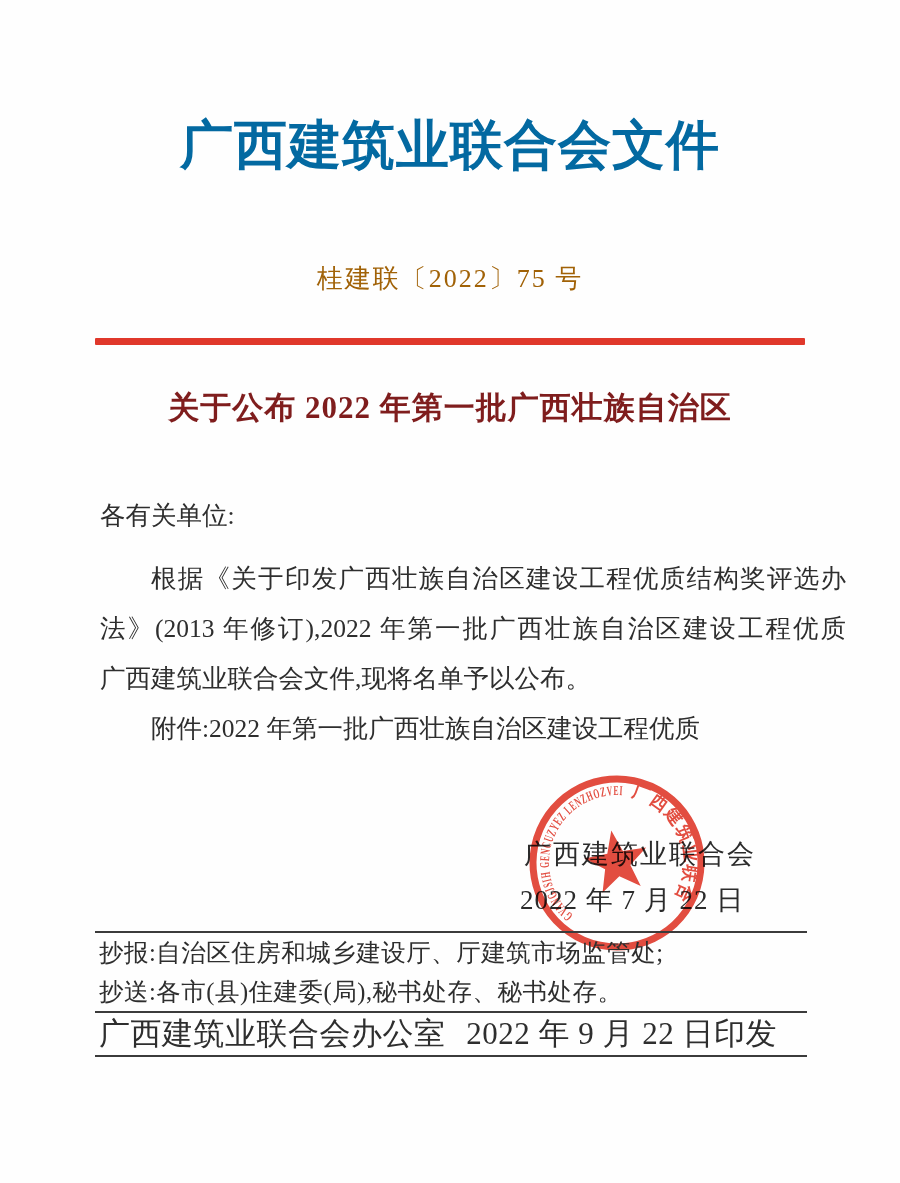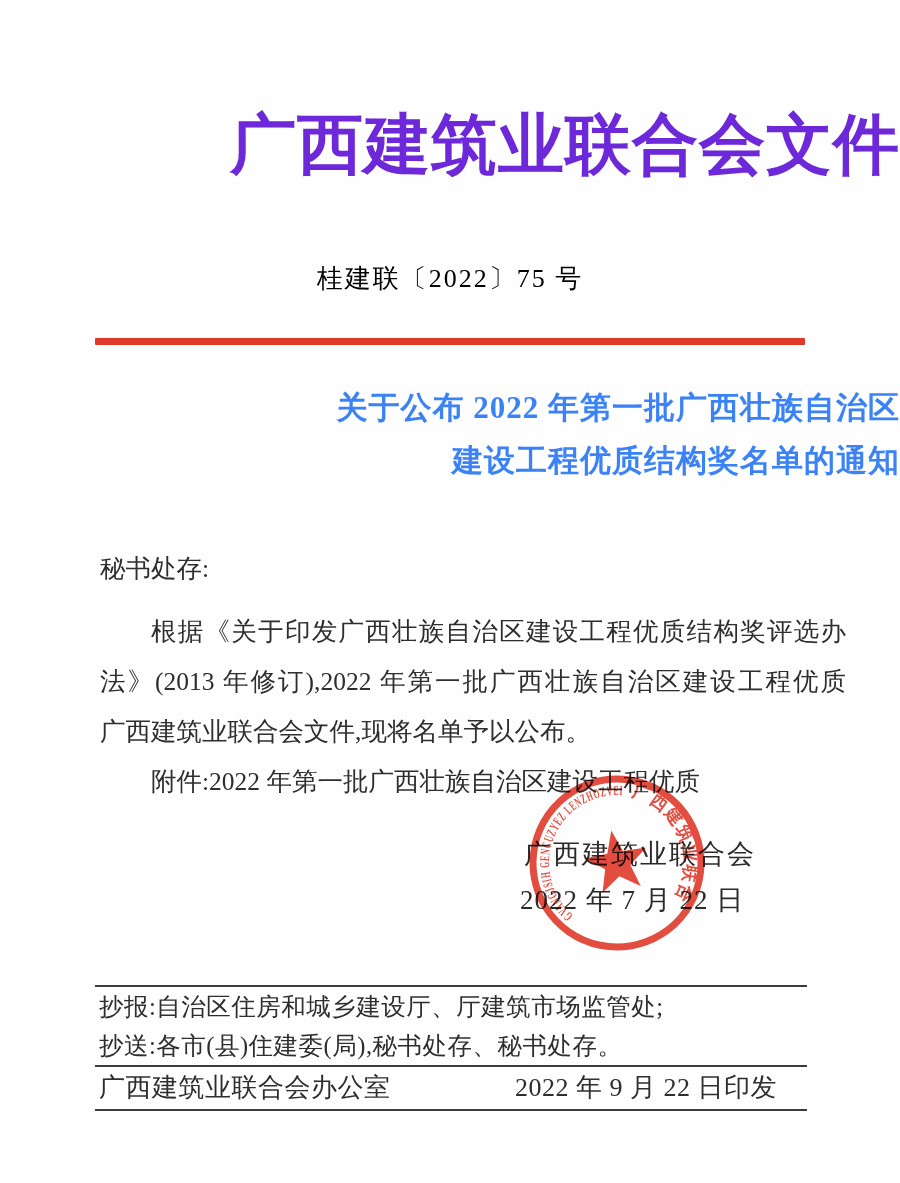--- a/index.html
+++ b/index.html
@@ -11,49 +11,49 @@
   .page {
     position: relative;
     width: 900px;
     height: 1183px;
     background: #fefefe;
     overflow: hidden;
     color: #2e2e2e;
   }
   .org-title {
     margin-top: 86px;
-    text-align: right;
-    font-size: 66px;
+    text-align: center;
+    font-size: 53px;
     line-height: 118px;
     font-weight: 900;
-    color: #6d28d9;
+    color: #0369a1;
     letter-spacing: 1px;
     font-family: "Liberation Serif", "DejaVu Serif", serif;
   }
   .doc-number {
     margin-top: 56px;
     text-align: center;
     font-size: 26px;
     line-height: 38px;
-    color: #000000;
+    color: #a16207;
     letter-spacing: 2px;
   }
   .red-rule {
     margin: 40px 95px 0 95px;
     height: 7px;
     background: #e0382b;
     border-radius: 1px;
   }
   .subject {
     margin-top: 36px;
-    text-align: right;
+    text-align: center;
     font-size: 31px;
     line-height: 53px;
     font-weight: bold;
-    color: #3b82f6;
+    color: #7f1d1d;
     letter-spacing: 1px;
   }
   .salutation {
     margin: 64px 96px 0 100px;
     font-size: 25.5px;
     line-height: 36px;
   }
   .para {
     margin: 20px 54px 0 100px;
     font-size: 25.5px;
@@ -87,59 +87,58 @@
   }
   .seal text {
     font-family: "Liberation Serif", "DejaVu Serif", serif;
     font-weight: bold;
     fill: #e0392b;
   }
   .ring-latin { font-size: 13.5px; letter-spacing: 1.5px; }
   .ring-cn { font-size: 19.5px; letter-spacing: 2px; }
   .footer {
     position: absolute;
-    left: 95px; right: 93px; top: 985px;
+    left: 95px; right: 93px; top: 931px;
   }
   .fdiv { border-top: 2.5px solid #3b3b3b; }
   .fnote {
     font-size: 24.5px;
     line-height: 39px;
     padding-left: 4px;
     letter-spacing: 0.5px;
     white-space: nowrap;
   }
   .office-row {
     display: flex;
     justify-content: space-between;
     align-items: flex-end;
-    font-size: 26px;
+    font-size: 31px;
     line-height: 42px;
     padding-left: 4px;
     padding-right: 30px;
     letter-spacing: 0.5px;
     font-family: Liberation Serif, serif;
   }
 </style>
 </head>
 <body>
 
 <div class="page">
 
   <div class="org-title">广西建筑业联合会文件</div>
 
   <div class="doc-number">桂建联〔2022〕75 号</div>
 
   <div class="red-rule"></div>
 
   <div class="subject">
     <div>关于公布 2022 年第一批广西壮族自治区</div>
-    <div>建设工程优质结构奖名单的通知</div>
   </div>
 
-  <div class="salutation">秘书处存:</div>
+  <div class="salutation">各有关单位:</div>
 
   <div class="para">
     <div class="pline indent just">根据《关于印发广西壮族自治区建设工程优质结构奖评选办</div>
     <div class="pline just">法》(2013 年修订),2022 年第一批广西壮族自治区建设工程优质</div>
     <div class="pline">广西建筑业联合会文件,现将名单予以公布。</div>
     <div class="pline indent">附件:2022 年第一批广西壮族自治区建设工程优质</div>
   </div>
 
   <div class="sig-org">广西建筑业联合会</div>
   <div class="sig-date">2022 年 7 月 22 日</div>

